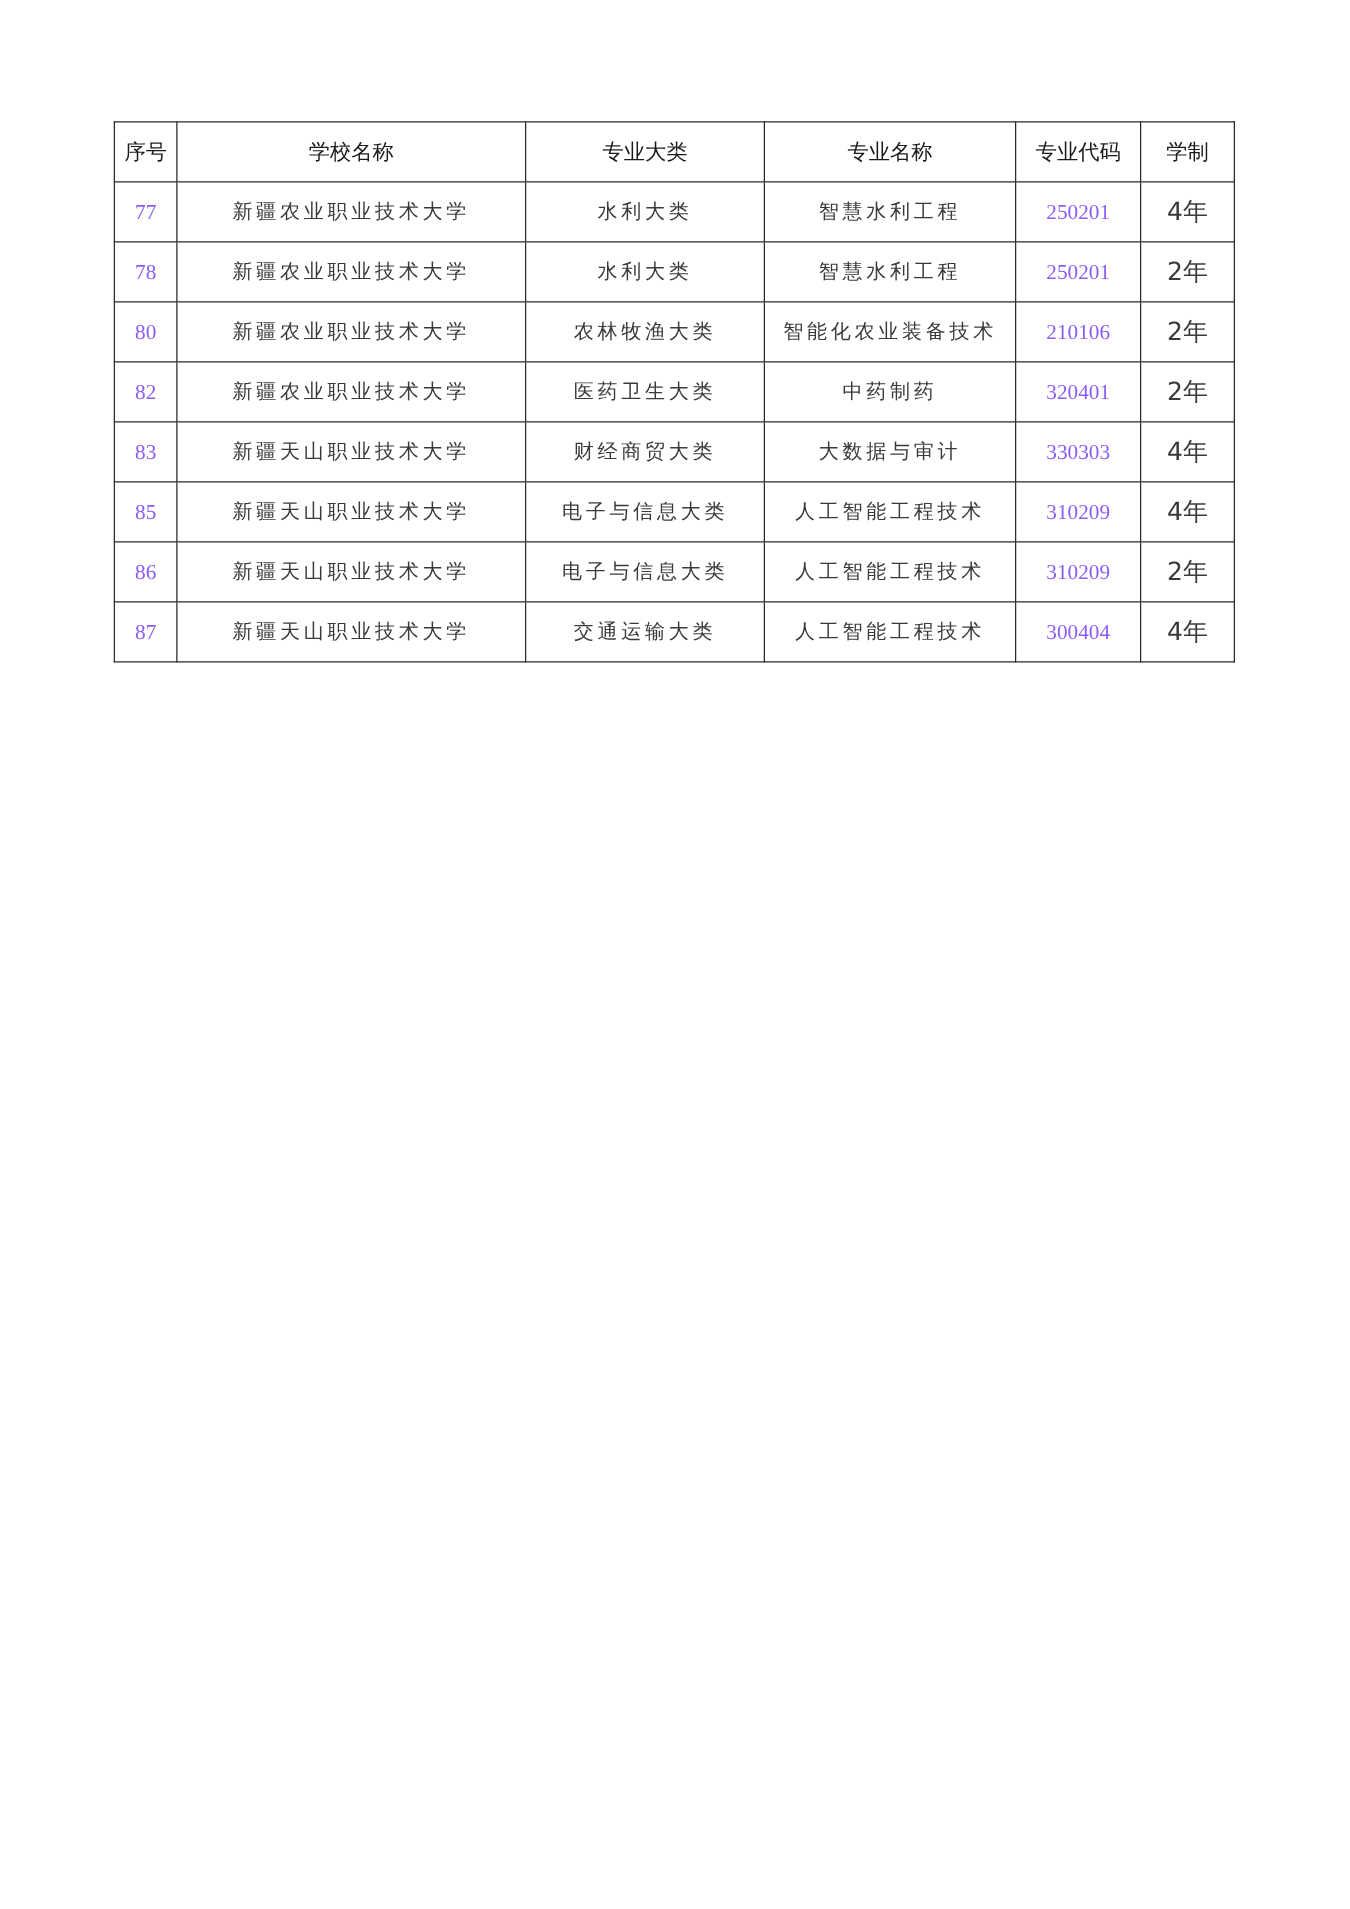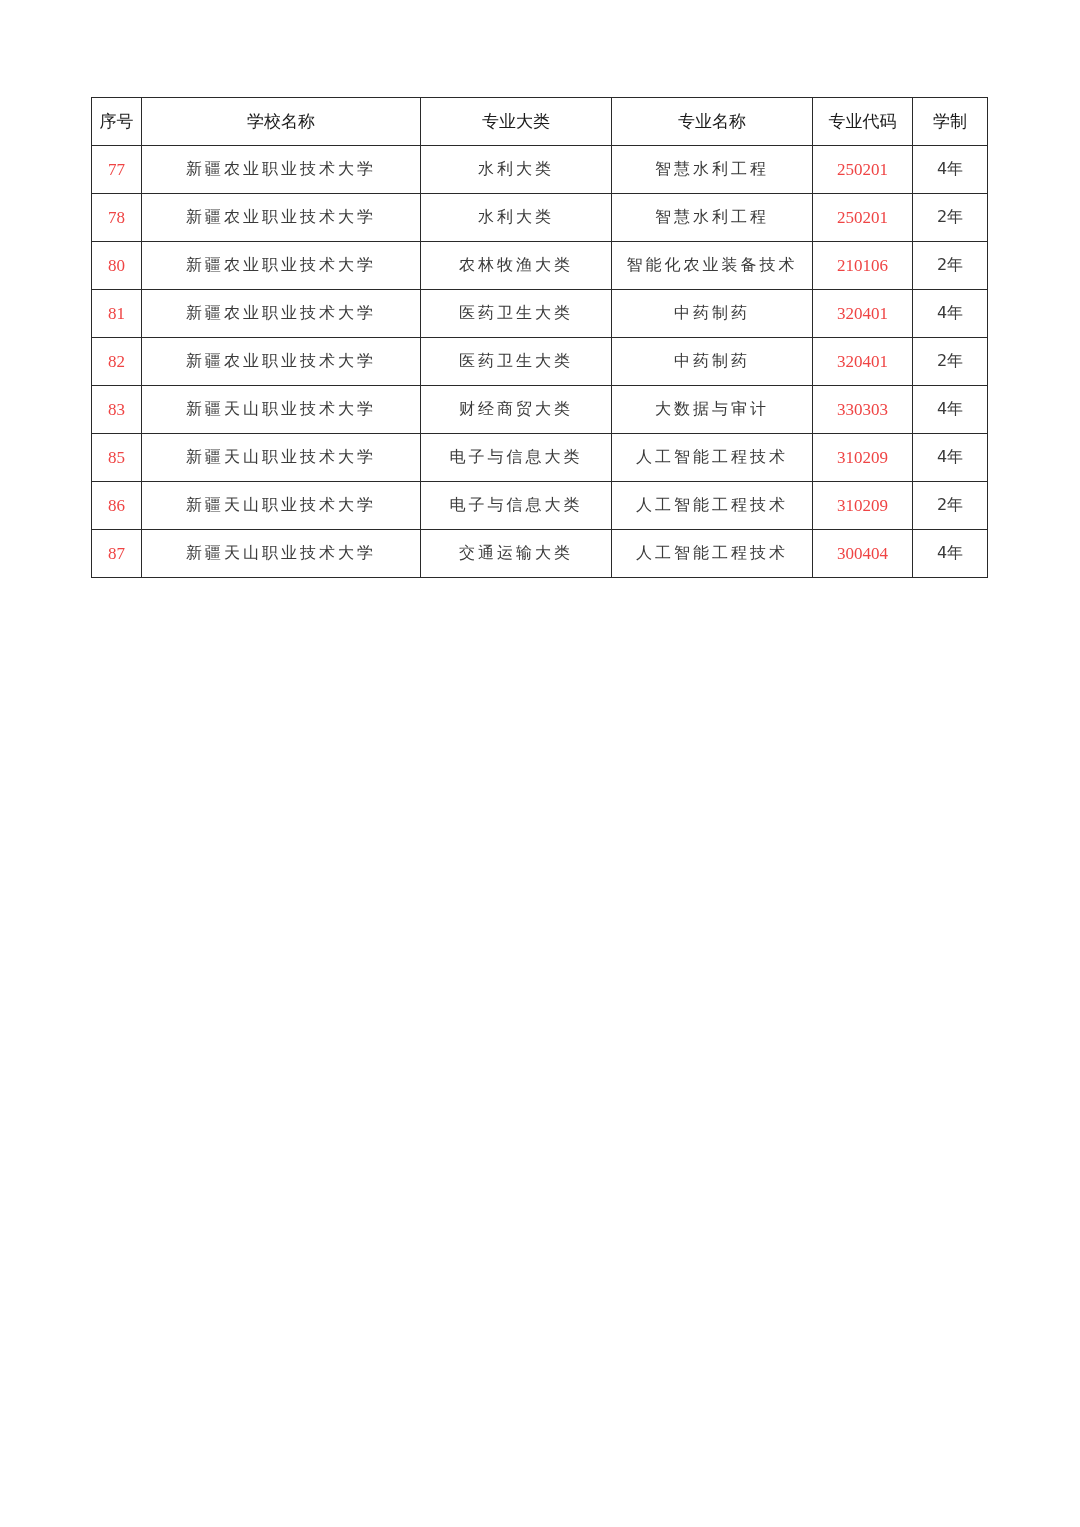--- a/index.html
+++ b/index.html
@@ -46,25 +46,25 @@
     table.major-table td {
       font-family: "DejaVu Sans", sans-serif;
       font-size: 16px;
       letter-spacing: 3px;
       color: #3a3a3a;
     }
     table.major-table td.num {
       font-family: "Liberation Serif", serif;
       font-size: 17px;
       letter-spacing: 0;
-      color: #ef4444;
+      color: #8b5cf6;
     }
     table.major-table td.years {
       letter-spacing: 0;
-      font-size: 16px;
+      font-size: 20px;
     }
     col.c-idx { width: 50px; }
     col.c-school { width: 279px; }
     col.c-cat { width: 191px; }
     col.c-major { width: 201px; }
     col.c-code { width: 100px; }
     col.c-years { width: 75px; }
   </style>
 </head>
 <body>
@@ -108,28 +108,20 @@
       </tr>
       <tr>
         <td class="num">80</td>
         <td>新疆农业职业技术大学</td>
         <td>农林牧渔大类</td>
         <td>智能化农业装备技术</td>
         <td class="num">210106</td>
         <td class="years">2年</td>
       </tr>
       <tr>
-        <td class="num">81</td>
-        <td>新疆农业职业技术大学</td>
-        <td>医药卫生大类</td>
-        <td>中药制药</td>
-        <td class="num">320401</td>
-        <td class="years">4年</td>
-      </tr>
-      <tr>
         <td class="num">82</td>
         <td>新疆农业职业技术大学</td>
         <td>医药卫生大类</td>
         <td>中药制药</td>
         <td class="num">320401</td>
         <td class="years">2年</td>
       </tr>
       <tr>
         <td class="num">83</td>
         <td>新疆天山职业技术大学</td>

